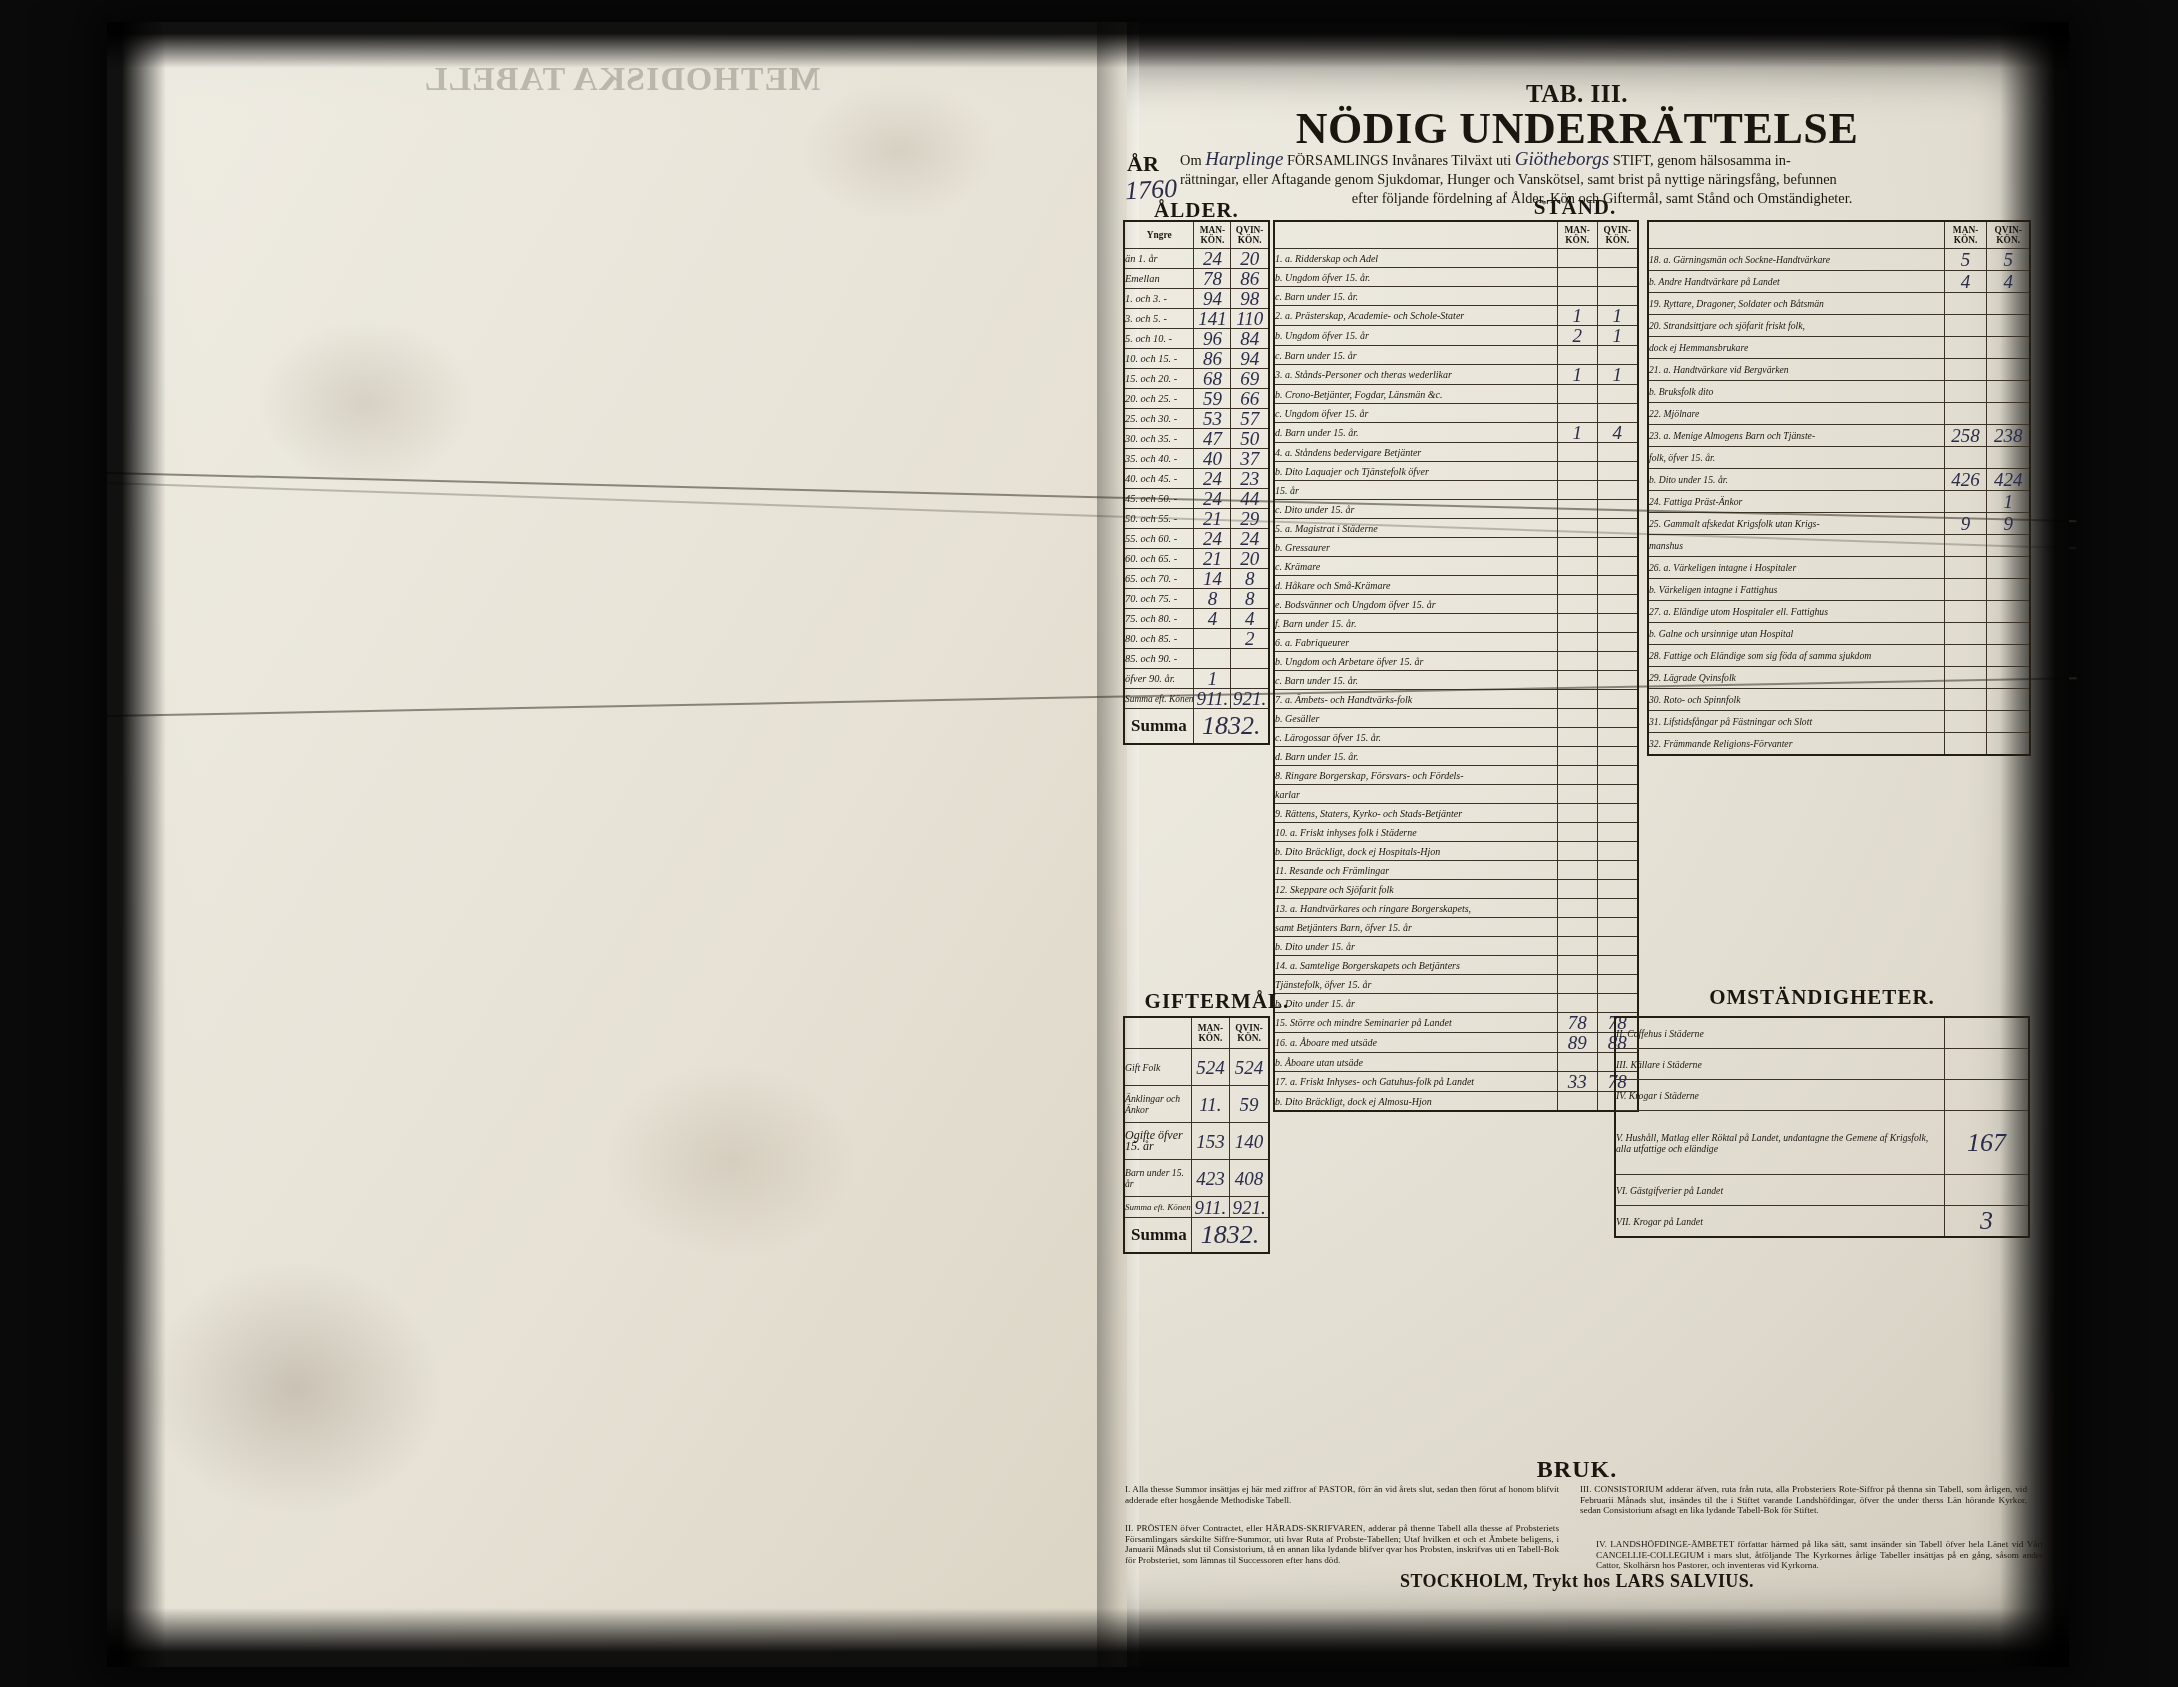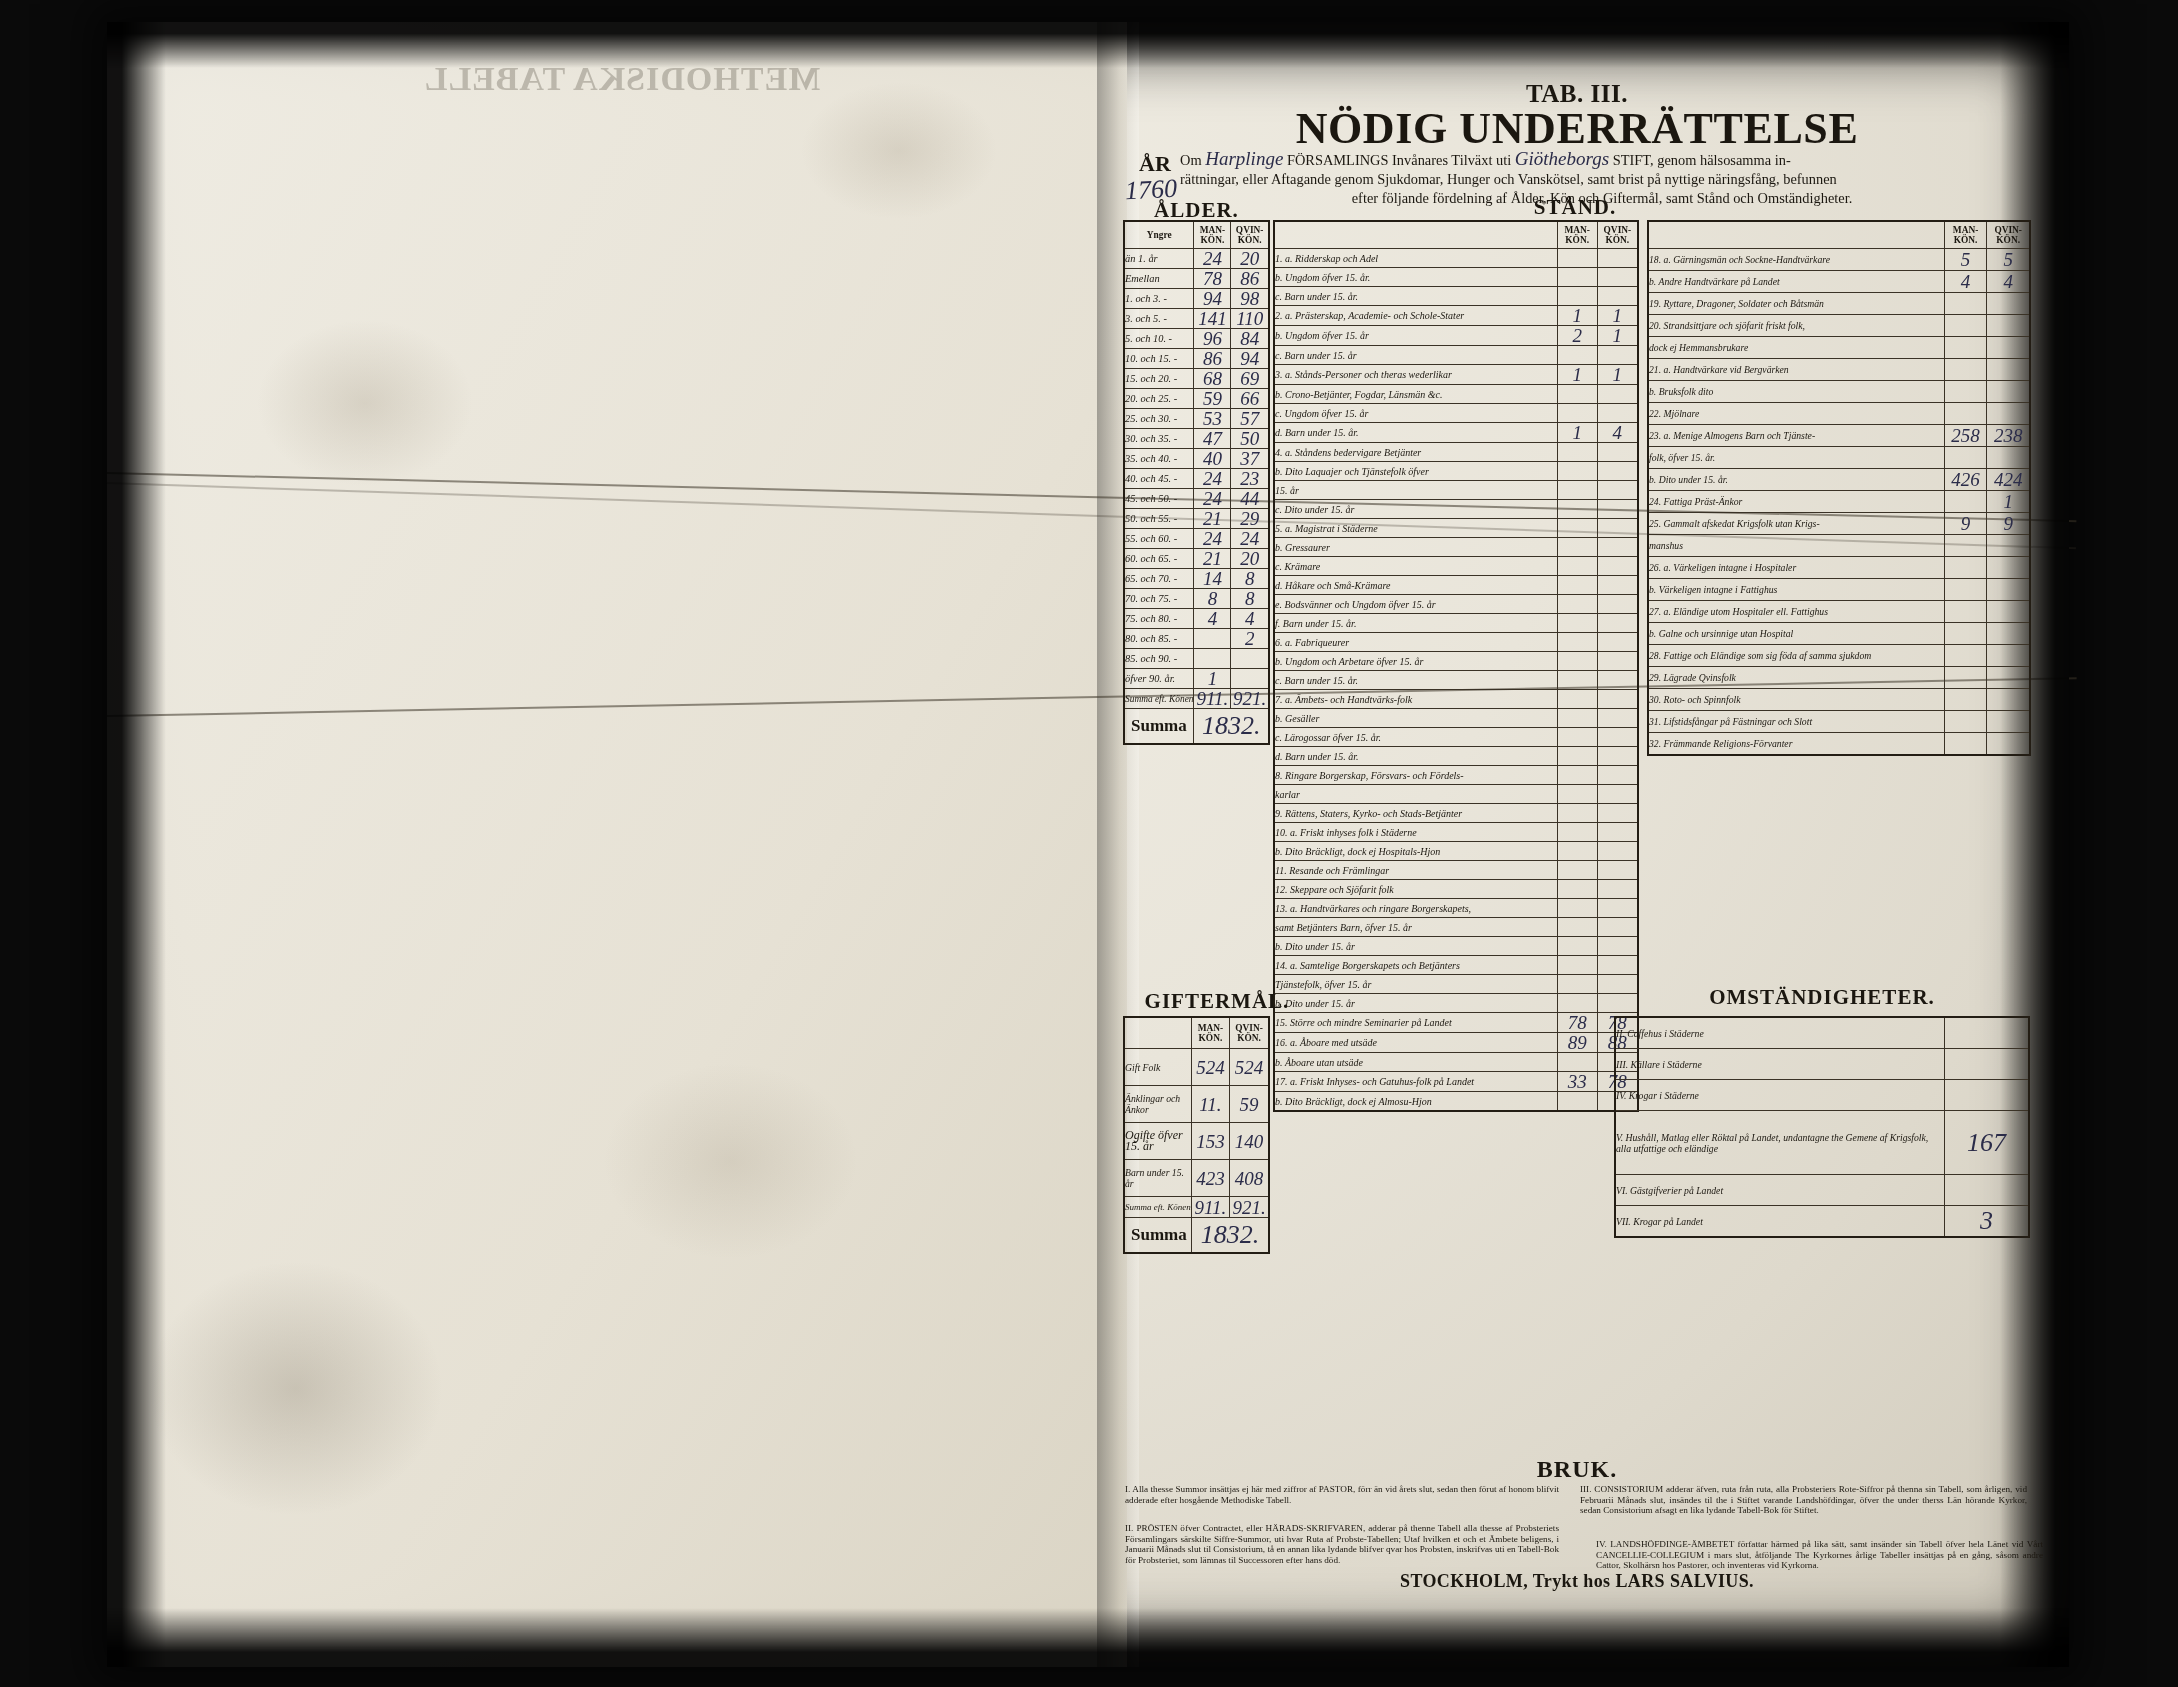--- a/index.html
+++ b/index.html
@@ -49,21 +49,21 @@
   .crease{position:absolute;background:rgba(60,52,40,.55);height:2px;transform-origin:left center;}
 
   
   #form{position:absolute;left:1012px;top:24px;width:916px;height:1574px;color:#1b1710;}
 
   .tab3{position:absolute;left:0;top:34px;width:916px;text-align:center;
     font-weight:bold;font-size:25px;letter-spacing:0.5px;}
   .bigtitle{position:absolute;left:0;top:57px;width:916px;text-align:center;
     font-weight:bold;font-size:44px;letter-spacing:0.6px;}
 
-  .ar{position:absolute;left:20px;top:105px;font-weight:bold;font-size:22px;}
+  .ar{position:absolute;left:8px;top:105px;font-weight:bold;font-size:22px;}
   .year{position:absolute;left:6px;top:129px;font-family:"Liberation Serif",serif;
     font-size:26px;color:#2c2d4a;font-style:italic;transform:rotate(-3deg);}
   .intro{position:absolute;left:61px;top:103px;width:844px;font-size:14.4px;line-height:19px;}
   .ms{font-family:"Liberation Serif",serif;font-style:italic;color:#2b2c49;font-size:19px;}
 
   table{border-collapse:collapse;}
   .grid{position:absolute;border:2px solid #231d14;}
   .grid td,.grid th{border:1px solid #3a3226;padding:0;}
 
   .secthead{font-weight:bold;font-size:21px;text-align:center;letter-spacing:1px;}

